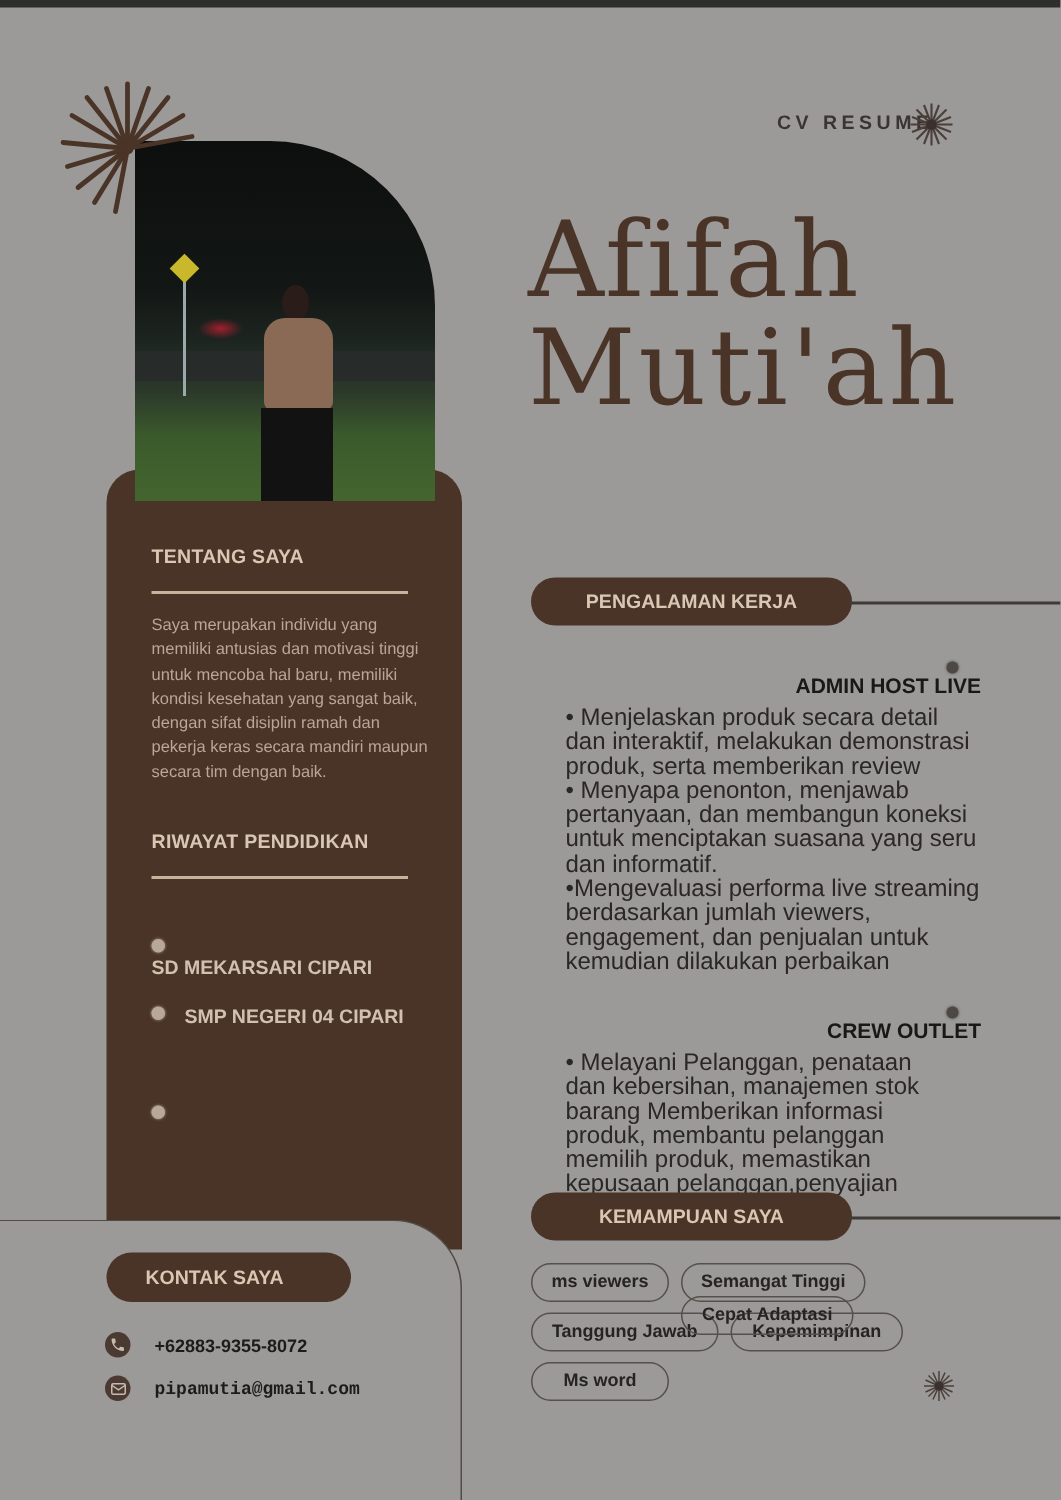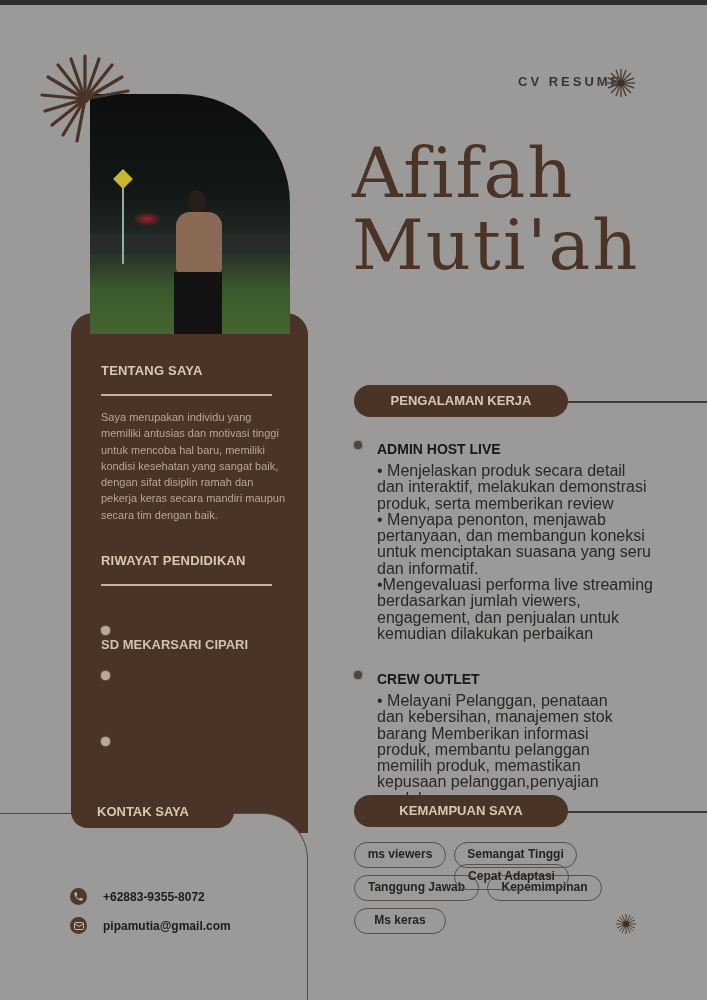--- a/index.html
+++ b/index.html
@@ -55,21 +55,21 @@
   .cv-label { position: absolute; left: 486px; top: 74px; color: #3a3432; font-size: 13px; font-weight: bold; letter-spacing: 3px; margin-left: 32px; }
   .sunburst-small { position: absolute; left: 606px; top: 68px; width: 30px; height: 30px; }
   .name-line {
     position: absolute; left: 352px; color: #4a3427;
     font-family: "DejaVu Serif", "Liberation Serif", serif; font-size: 70px; line-height: 72px;
     letter-spacing: 2px; font-weight: normal;
   }
   .section-pill { position: absolute; left: 354px; width: 214px; height: 32px; line-height: 32px; }
   .section-line { position: absolute; left: 566px; width: 141px; height: 1.5px; background: #3e3a36; }
   .job { position: absolute; left: 354px; width: 300px; }
-  .job-head { display: flex; align-items: flex-start; }
+  .job-head { display: flex; align-items: flex-end; flex-direction: column; }
   .job-dot { width: 8px; height: 8px; border-radius: 50%; background: #4d4843; margin-right: 15px; box-shadow: 0 0 2px #4d4843; }
   .job-title { color: #1a1817; font-weight: bold; font-size: 14px; }
   .job-desc { margin-left: 23px; color: #2a2725; font-size: 16px; line-height: 16.3px; margin-top: 6px; white-space: pre-line; }
 
   .skill { position: absolute; height: 26px; border: 1.5px solid #55504b; border-radius: 13px; text-align: center; line-height: 23px; color: #262321; font-weight: bold; font-size: 12px; }
   .sunburst-tiny { position: absolute; left: 615px; top: 913px; width: 22px; height: 22px; }
 </style>
 </head>
 <body>
 
@@ -112,37 +112,38 @@
 
 <div class="label-left" style="left:101px; top:553px;">RIWAYAT PENDIDIKAN</div>
 <div class="rule-left" style="left:101px; top:584px; width:171px;"></div>
 
 <div class="edu-item" style="top:623px;flex-direction:column;">
   <span class="edu-dot"></span>
   <span class="edu-text">SD MEKARSARI CIPARI</span>
 </div>
 <div class="edu-item" style="top:668px;">
   <span class="edu-dot"></span>
+  <span class="edu-text">SMP NEGERI 04 CIPARI</span>
 </div>
 <div class="edu-item" style="top:734px; width:195px;">
   <span class="edu-dot"></span>
 </div>
 
 <div class="contact-block"></div>
-<div class="pill" style="left:71px; top:795px; width:163px; height:33px; line-height:33px; text-align:left; padding-left:26px;">KONTAK SAYA</div>
+<div class="pill" style="left:71px; top:835px; width:163px; height:33px; line-height:33px; text-align:left; padding-left:26px;">KONTAK SAYA</div>
 
 <div class="contact-row" style="top:888px;">
   <span class="contact-icon">
     <svg width="11" height="11" viewBox="0 0 24 24">
         <path fill="#c8bcb0" d="M6.6 10.8c1.4 2.8 3.8 5.1 6.6 6.6l2.2-2.2c.3-.3.7-.4 1-.2 1.1.4 2.3.6 3.6.6.6 0 1 .4 1 1V20c0 .6-.4 1-1 1C10.6 21 3 13.4 3 4c0-.6.4-1 1-1h3.5c.6 0 1 .4 1 1 0 1.3.2 2.5.6 3.6.1.3 0 .7-.2 1l-2.3 2.2z"></path>
       </svg>
   </span>
   <span class="contact-text">+62883-9355-8072</span>
 </div>
-<div class="contact-row" style="top:917px;">
+<div class="contact-row" style="top:917px;font-family:Liberation Mono, monospace;">
   <span class="contact-icon">
     <svg width="10" height="8" viewBox="0 0 20 16">
         <rect x="1" y="1" width="18" height="14" rx="2" fill="none" stroke="#c8bcb0" stroke-width="2"></rect>
         <path d="M1 3l9 6 9-6" fill="none" stroke="#c8bcb0" stroke-width="2"></path>
       </svg>
   </span>
   <span class="contact-text">pipamutia@gmail.com</span>
 </div>
 
 <div class="cv-label">CV RESUME</div>
@@ -184,21 +185,21 @@
   <div class="job-desc" style="width:250px;">• Melayani Pelanggan, penataan dan kebersihan, manajemen stok barang Memberikan informasi produk, membantu pelanggan memilih produk, memastikan kepusaan pelanggan,penyajian produk</div>
 </div>
 
 <div class="pill section-pill" style="top:795px;">KEMAMPUAN SAYA</div>
 <div class="section-line" style="top:811px;"></div>
 
 <div class="skill" style="left:354px; top:842px; width:92px;">ms viewers</div>
 <div class="skill" style="left:454px; top:842px; width:123px;">Semangat Tinggi</div>
 <div class="skill" style="left:354px; top:875px; width:125px;">Tanggung Jawab</div>
 <div class="skill" style="left:487px; top:875px; width:115px;">Kepemimpinan</div>
-<div class="skill" style="left:354px; top:908px; width:92px;">Ms keras</div>
+<div class="skill" style="left:354px; top:908px; width:92px;">Ms word</div>
 <div class="skill" style="left:454px; top:864px; width:115px;">Cepat Adaptasi</div>
 
 <svg class="sunburst-tiny" viewBox="-11 -11 22 22">
   <g stroke="#4a3f3a" stroke-width="1">
     <line x1="0" y1="-10" x2="0" y2="10"></line>
       <line x1="-10" y1="0" x2="10" y2="0"></line>
     <line x1="-7" y1="-7" x2="7" y2="7"></line>
       <line x1="7" y1="-7" x2="-7" y2="7"></line>
     <line x1="-4" y1="-9" x2="4" y2="9"></line>
       <line x1="4" y1="-9" x2="-4" y2="9"></line>

